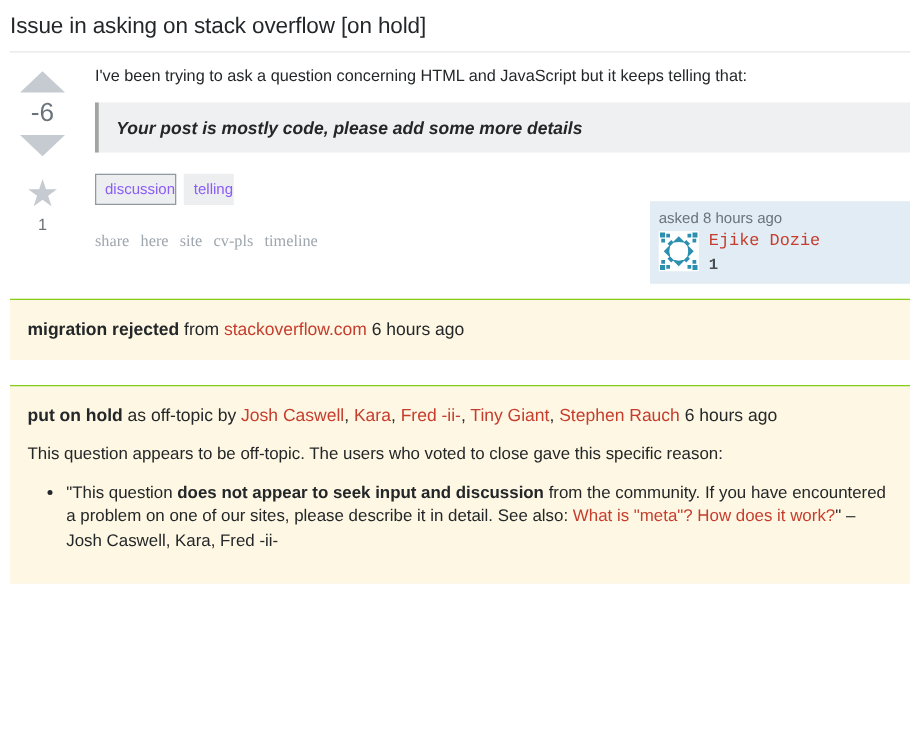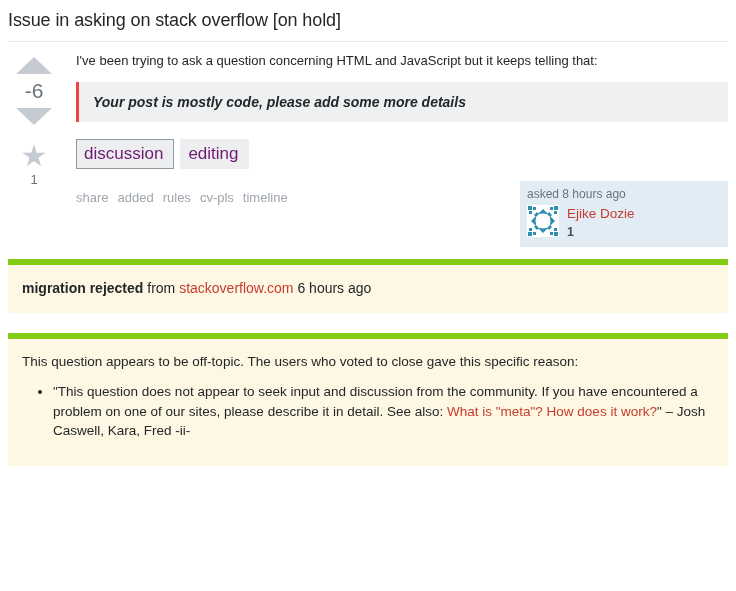--- a/index.html
+++ b/index.html
@@ -93,57 +93,58 @@
   .post-text p {
     margin: 0 0 12px 0;
     font-size: 13px;
     line-height: 1.4;
     color: #242729;
   }
   blockquote.post-quote {
     margin: 0 0 13px 0;
     padding: 11px 10px 11px 14px;
     background: #eff0f1;
-    border-left: 3px solid #ef4444;
+    border-left: 3px solid #a3a3a3;
     color: #242729;
   }
   blockquote.post-quote .quote-text {
     font-weight: bold;
     font-style: italic;
     font-size: 14px;
     line-height: 1.3;
   }
 
   
   #tags-row {
     margin: 17px 0 0 0;
     display: flex;
     gap: 6px;
     align-items: center;
   }
   .post-tag {
     display: inline-block;
-    font-size: 17px;
+    font-size: 12px;
     line-height: 1;
-    padding: 5px 10px 6px 7px;
-    color: #701a75;
+    padding: 5px 0 6px 7px;
+    color: #8b5cf6;
     background: #eceeef;
     text-decoration: none;
     border: 1px solid transparent;
   }
   .post-tag.bordered {
     border: 1px solid #9199a1;
     background: #eceeef;
   }
 
   
   #post-menu {
-    margin: 21px 0 16px 0;
+    margin: 21px 0 0 0;
     display: flex;
     gap: 9px;
+    font-family: Liberation Serif, serif;
   }
   #post-menu a {
     color: #9fa6ad;
     text-decoration: none;
     font-size: 13px;
     cursor: pointer;
   }
 
   
   #post-signature-row {
@@ -170,41 +171,42 @@
   #avatar {
     width: 32px;
     height: 32px;
     flex: 0 0 32px;
     background: #ffffff;
     display: block;
   }
   #user-meta {
     line-height: 1.25;
     padding-top: 1px;
+    font-family: Liberation Mono, monospace;
   }
   #user-name {
     color: #c63d2d;
     text-decoration: none;
     font-size: 13.5px;
     display: block;
   }
   #user-rep {
     font-size: 12.5px;
     color: #4a4e51;
     font-weight: bold;
     margin-top: 2px;
     display: block;
   }
 
   
   .notice {
     background: #fdf7e3;
     margin: 0 8px 0 8px;
     padding: 13px 14px 14px 14px;
-    border-top: 6px solid #84cc16;
+    border-top: 1px solid #84cc16;
     color: #242729;
     font-size: 13.5px;
     line-height: 1.45;
   }
   #migration-notice { margin-top: 12px; }
   #hold-notice { margin-top: 20px; }
 
   .notice-head {
     margin: 0 0 11px 0;
     font-size: 14px;
@@ -214,21 +216,21 @@
   .notice p:last-child { margin-bottom: 0; }
   .notice a {
     color: #c63d2d;
     text-decoration: none;
   }
   .notice ul {
     margin: 0 0 11px 0;
     padding-left: 31px;
   }
   .notice li { margin: 0; line-height: 1.45; }
-  .notice li b { font-weight: normal; }
+  .notice li b { font-weight: bold; }
 </style>
 </head>
 <body>
 
 <div id="question-header">
   <h1 id="question-title">Issue in asking on stack overflow [on hold]</h1>
 </div>
 <div class="header-divider"></div>
 
 <div id="post-container">
@@ -244,27 +246,27 @@
   <div id="postcell">
     <div class="post-text">
       <p>I've been trying to ask a question concerning HTML and JavaScript but it keeps telling that:</p>
       <blockquote class="post-quote">
         <span class="quote-text">Your post is mostly code, please add some more details</span>
       </blockquote>
     </div>
 
     <div id="tags-row">
       <a class="post-tag bordered">discussion</a>
-      <a class="post-tag">editing</a>
+      <a class="post-tag">telling</a>
     </div>
 
     <div id="post-menu">
       <a>share</a>
-      <a>added</a>
-      <a>rules</a>
+      <a>here</a>
+      <a>site</a>
       <a>cv-pls</a>
       <a>timeline</a>
     </div>
 
     <div id="post-signature-row">
       <div id="user-card">
         <div id="user-action-time">asked 8 hours ago</div>
         <div id="user-details">
           <svg id="avatar" viewBox="0 0 32 32" xmlns="http://www.w3.org/2000/svg">
             <rect x="0" y="0" width="32" height="32" fill="#ffffff"></rect>
@@ -301,20 +303,21 @@
       </div>
     </div>
   </div>
 </div>
 
 <div class="notice" id="migration-notice">
   <p class="notice-head"><b>migration rejected</b><span> from </span><a>stackoverflow.com</a><span> 6 hours ago</span></p>
 </div>
 
 <div class="notice" id="hold-notice">
+  <p class="notice-head"><b>put on hold</b><span> as off-topic by </span><a>Josh Caswell</a><span>, </span><a>Kara</a><span>, </span><a>Fred -ii-</a><span>, </span><a>Tiny Giant</a><span>, </span><a>Stephen Rauch</a><span> 6 hours ago</span></p>
 
   <p>This question appears to be off-topic. The users who voted to close gave this specific reason:</p>
 
   <ul>
     <li><span>"This question </span><b>does not appear to seek input and discussion</b><span> from the community. If you have encountered a problem on one of our sites, please describe it in detail. See also: </span><a>What is "meta"? How does it work?</a><span>" – Josh Caswell, Kara, Fred -ii-</span></li>
   </ul>
 
 </div>
 
 </body></html>

